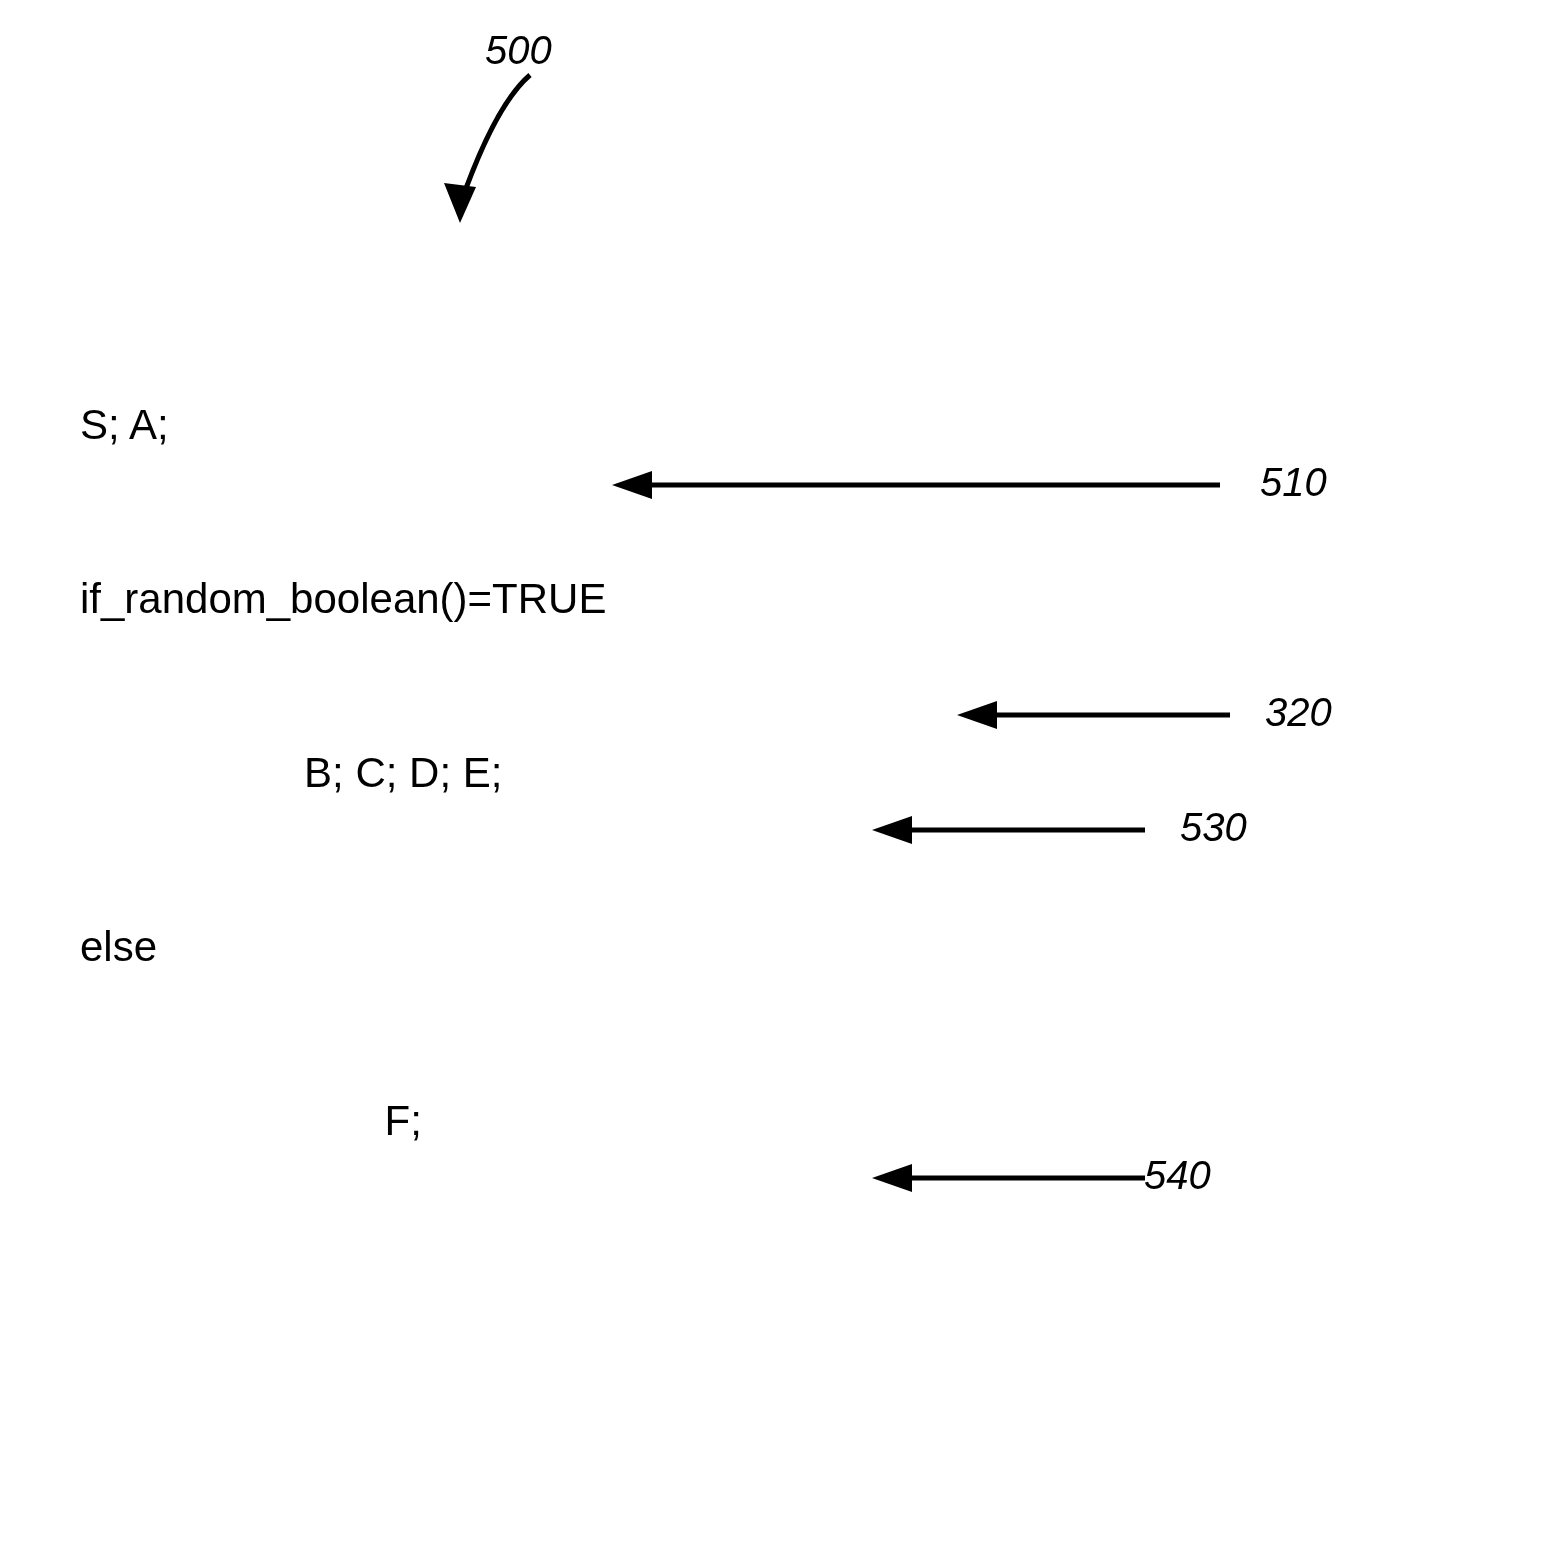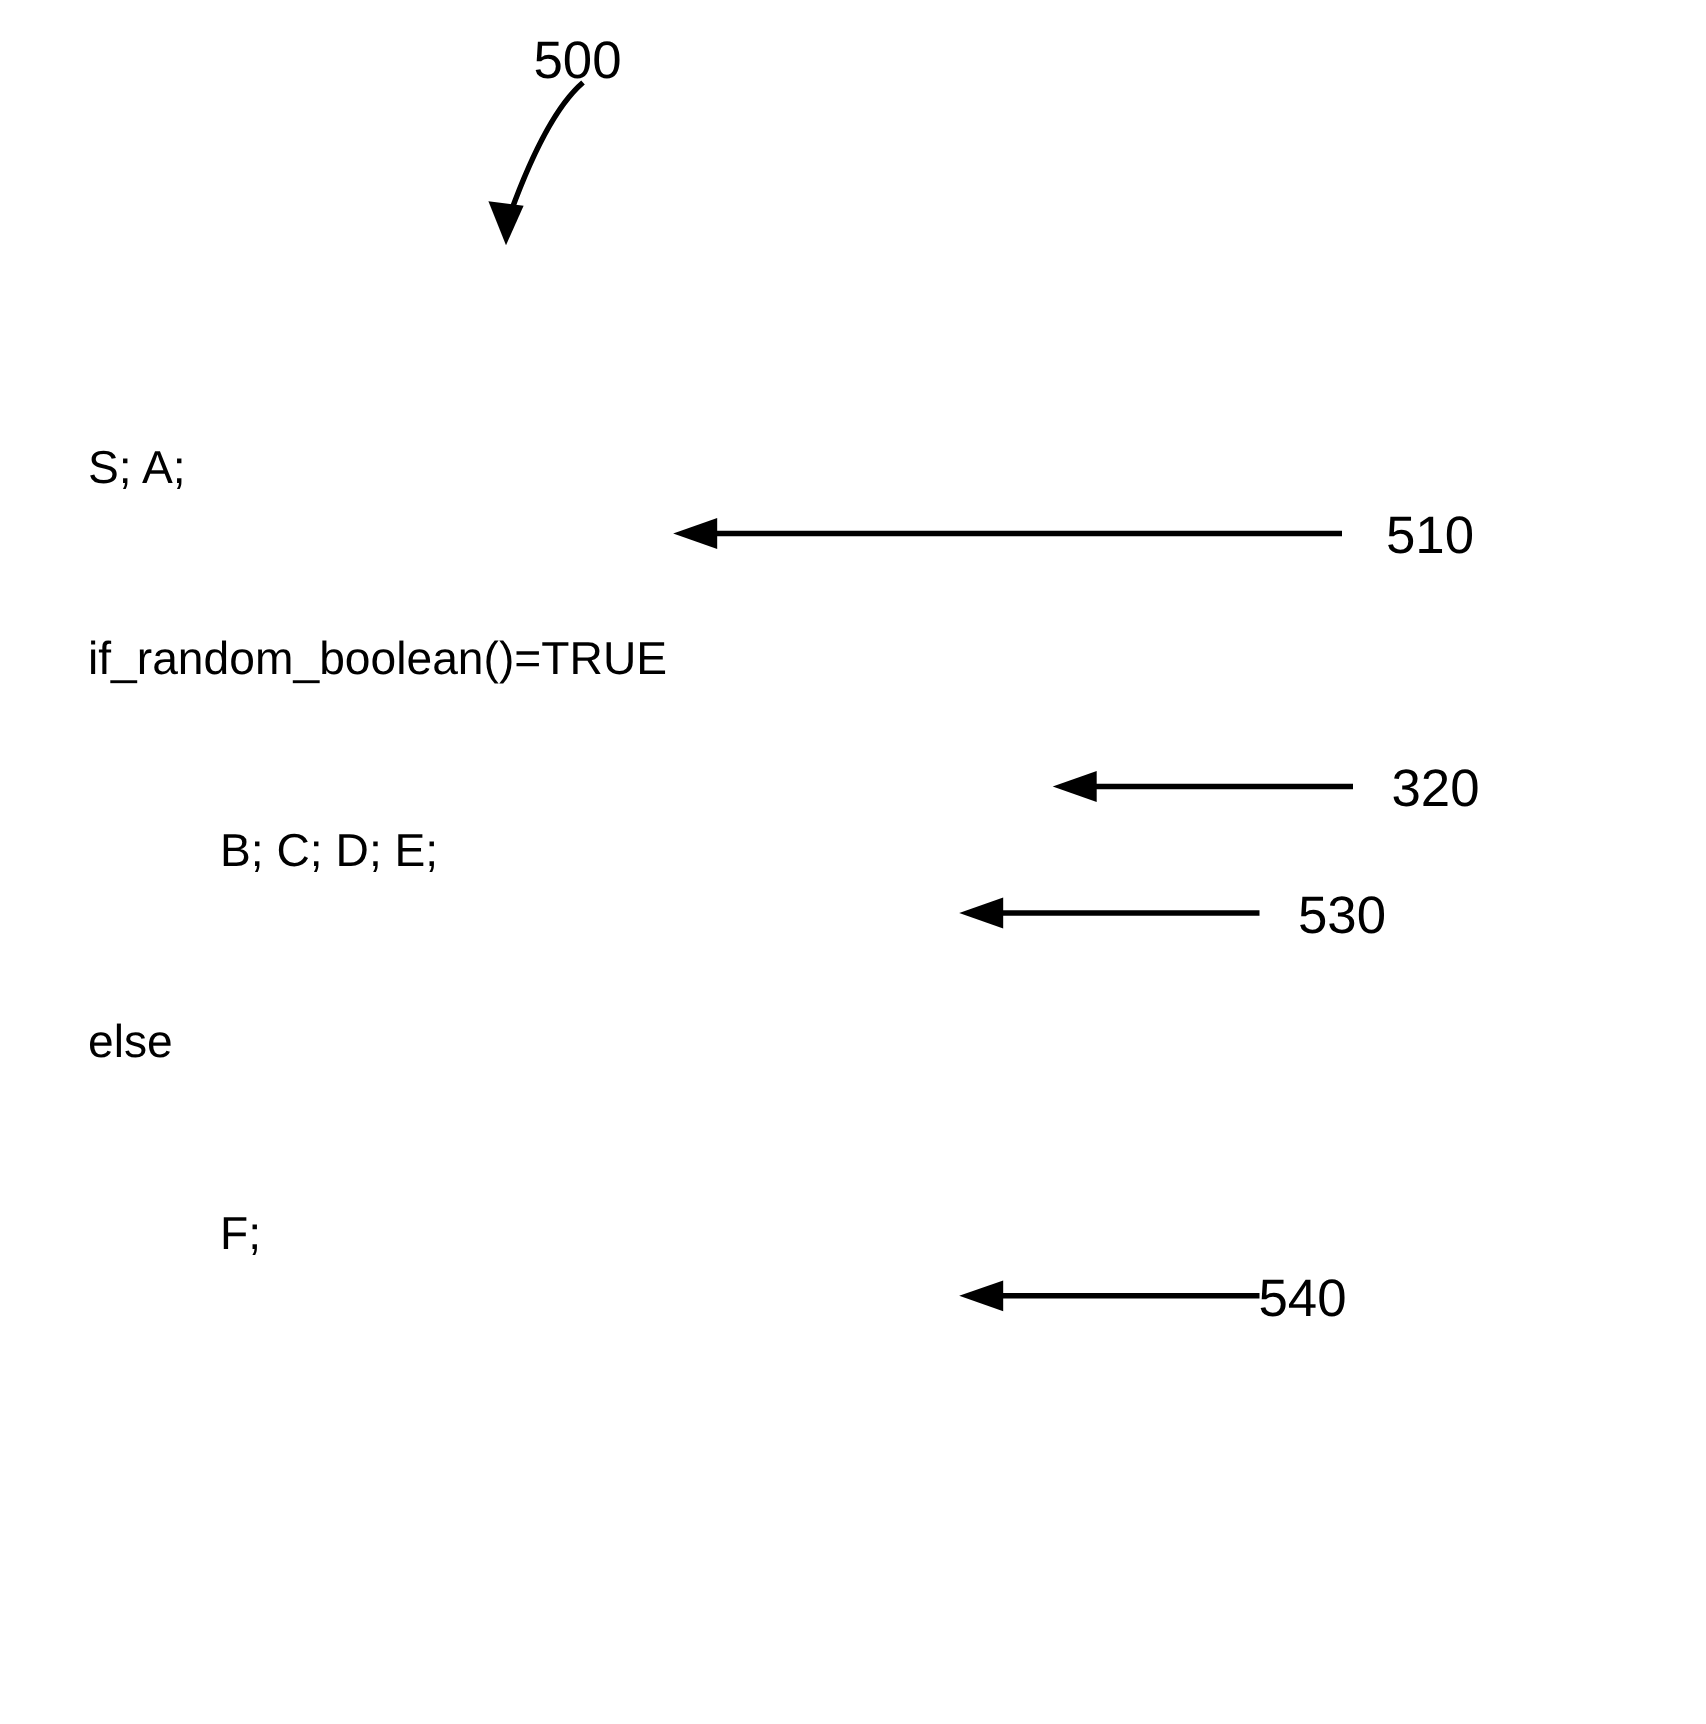--- a/index.html
+++ b/index.html
@@ -9,42 +9,43 @@
     }
     body {
       background: #fff;
       width: 1551px;
       height: 1567px;
       position: relative;
       font-family: Arial, Helvetica, sans-serif;
     }
     .reference-label {
       position: absolute;
-      font-size: 48px;
+      font-size: 40px;
       font-weight: normal;
       color: #000;
+      font-style: italic;
     }
     .arrow-svg {
       position: absolute;
     }
     .code-block {
       position: absolute;
       left: 80px;
       top: 280px;
       font-size: 42px;
       line-height: 58px;
       color: #000;
       white-space: pre;
       font-family: Arial, Helvetica, sans-serif;
     }
     .code-line {
       position: relative;
     }
     .indent-1 { padding-left: 0px; }
-    .indent-2 { padding-left: 120px; }
+    .indent-2 { padding-left: 120px; text-align: center; }
   </style>
 </head>
 <body>
 
 <div class="reference-label" style="left:485px; top:28px;">500</div>
 
 <svg class="arrow-svg" style="left:400px; top:65px; width:160px; height:180px;">
   <path d="M 130 10 Q 95 40 60 140" stroke="#000" stroke-width="5" fill="none"></path>
   <polygon points="60,158 44,118 76,122" fill="#000"></polygon>
 </svg>

